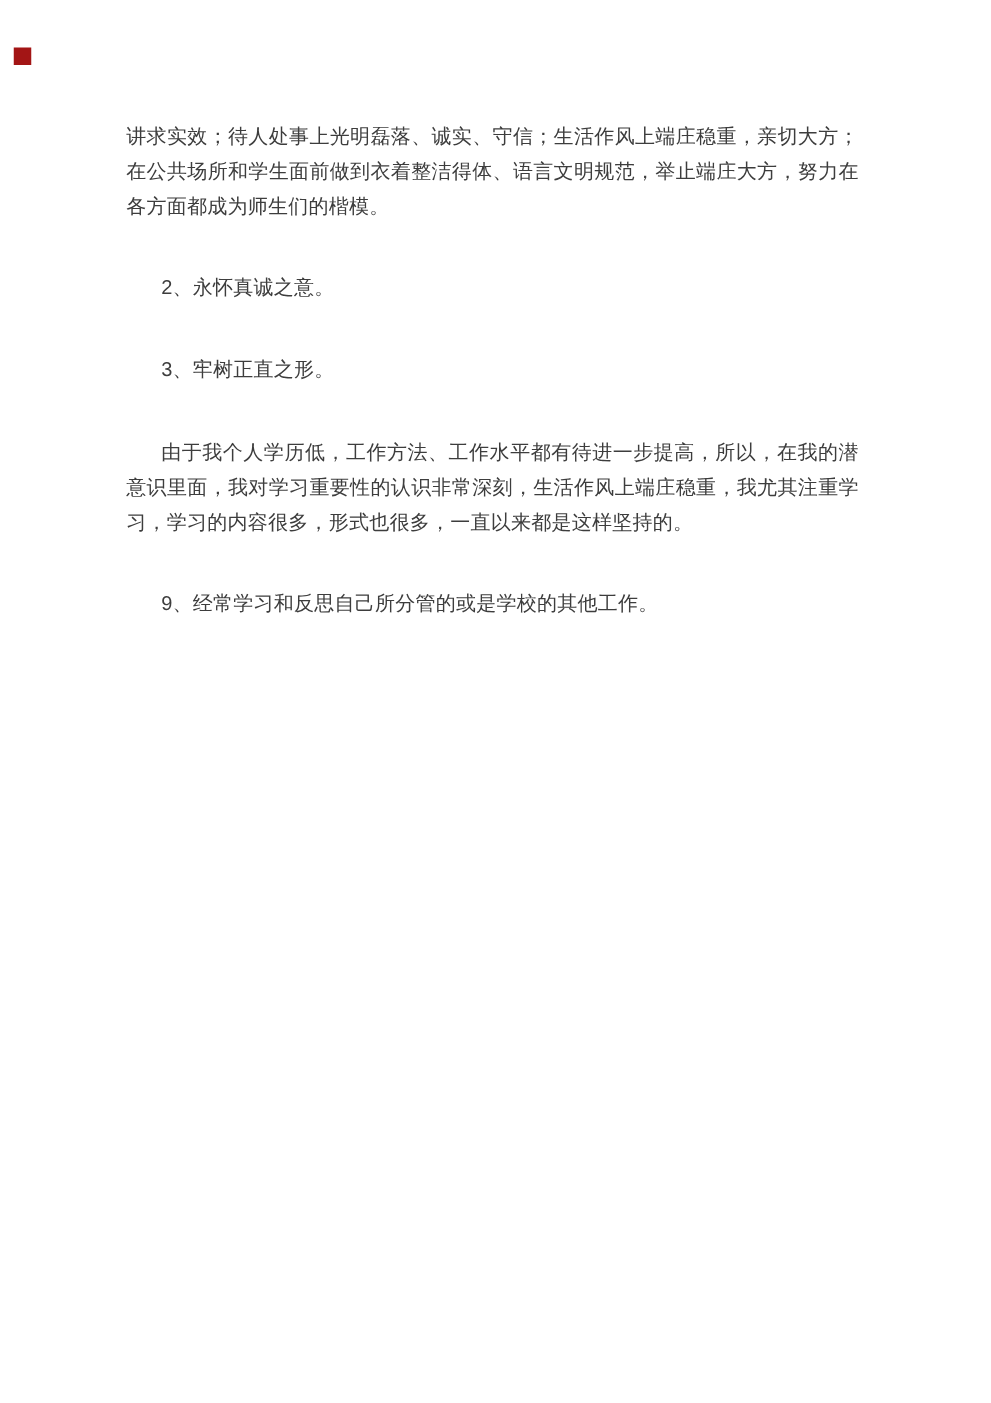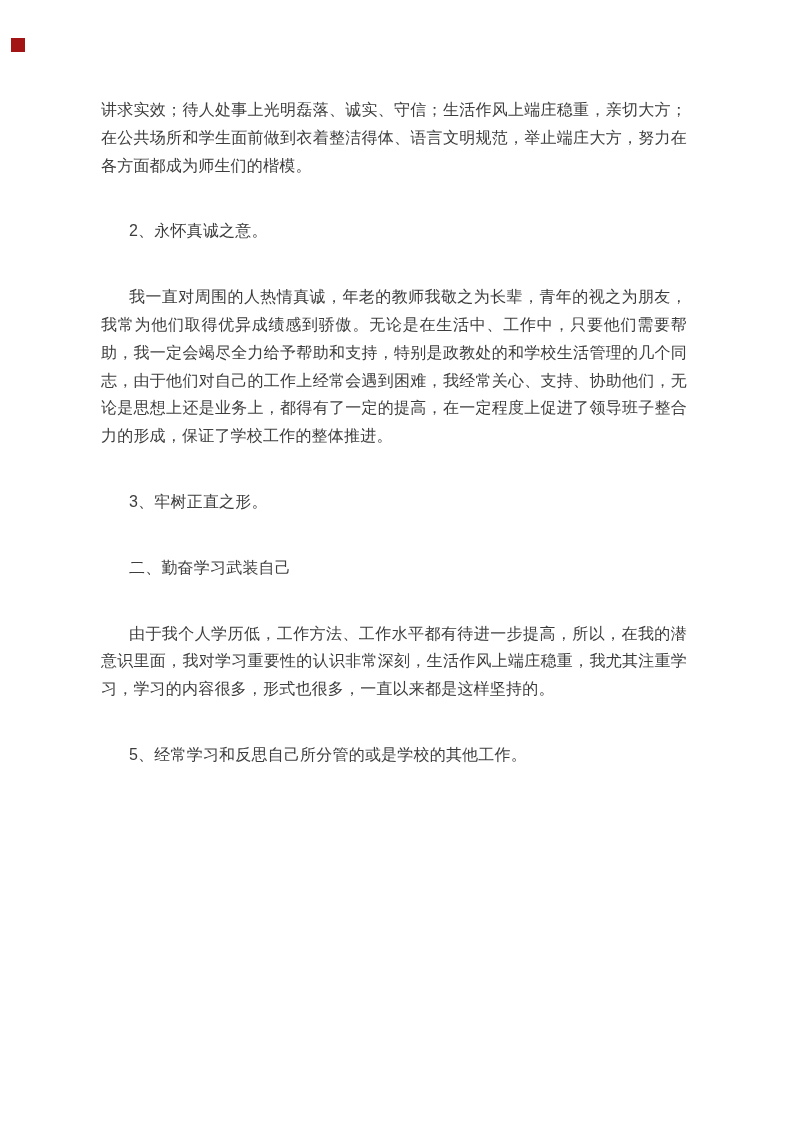--- a/index.html
+++ b/index.html
@@ -48,28 +48,26 @@
 
 <div class="page">
 
   <div class="red-marker" style="background: rgb(163, 21, 21);"></div>
 
   <div class="content" style="color: rgb(61, 61, 61);">
     <p class="block">讲求实效；待人处事上光明磊落、诚实、守信；生活作风上端庄稳重，亲切大方；在公共场所和学生面前做到衣着整洁得体、语言文明规范，举止端庄大方，努力在各方面都成为师生们的楷模。</p>
 
     <p class="block indent">2、永怀真诚之意。</p>
 
-    <p class="block indent">我一直对周围的人热情真诚，年老的教师我敬之为长辈，青年的视之为朋友，我常为他们取得优异成绩感到骄傲。无论是在生活中、工作中，只要他们需要帮助，我一定会竭尽全力给予帮助和支持，特别是政教处的和学校生活管理的几个同志，由于他们对自己的工作上经常会遇到困难，我经常关心、支持、协助他们，无论是思想上还是业务上，都得有了一定的提高，在一定程度上促进了领导班子整合力的形成，保证了学校工作的整体推进。</p>
 
     <p class="block indent">3、牢树正直之形。</p>
 
 
-    <p class="block indent">二、勤奋学习武装自己</p>
 
     <p class="block indent">由于我个人学历低，工作方法、工作水平都有待进一步提高，所以，在我的潜意识里面，我对学习重要性的认识非常深刻，生活作风上端庄稳重，我尤其注重学习，学习的内容很多，形式也很多，一直以来都是这样坚持的。</p>
 
 
 
 
-    <p class="block indent">5、经常学习和反思自己所分管的或是学校的其他工作。</p>
+    <p class="block indent">9、经常学习和反思自己所分管的或是学校的其他工作。</p>
   </div>
 
 </div>
 
 </body></html>

